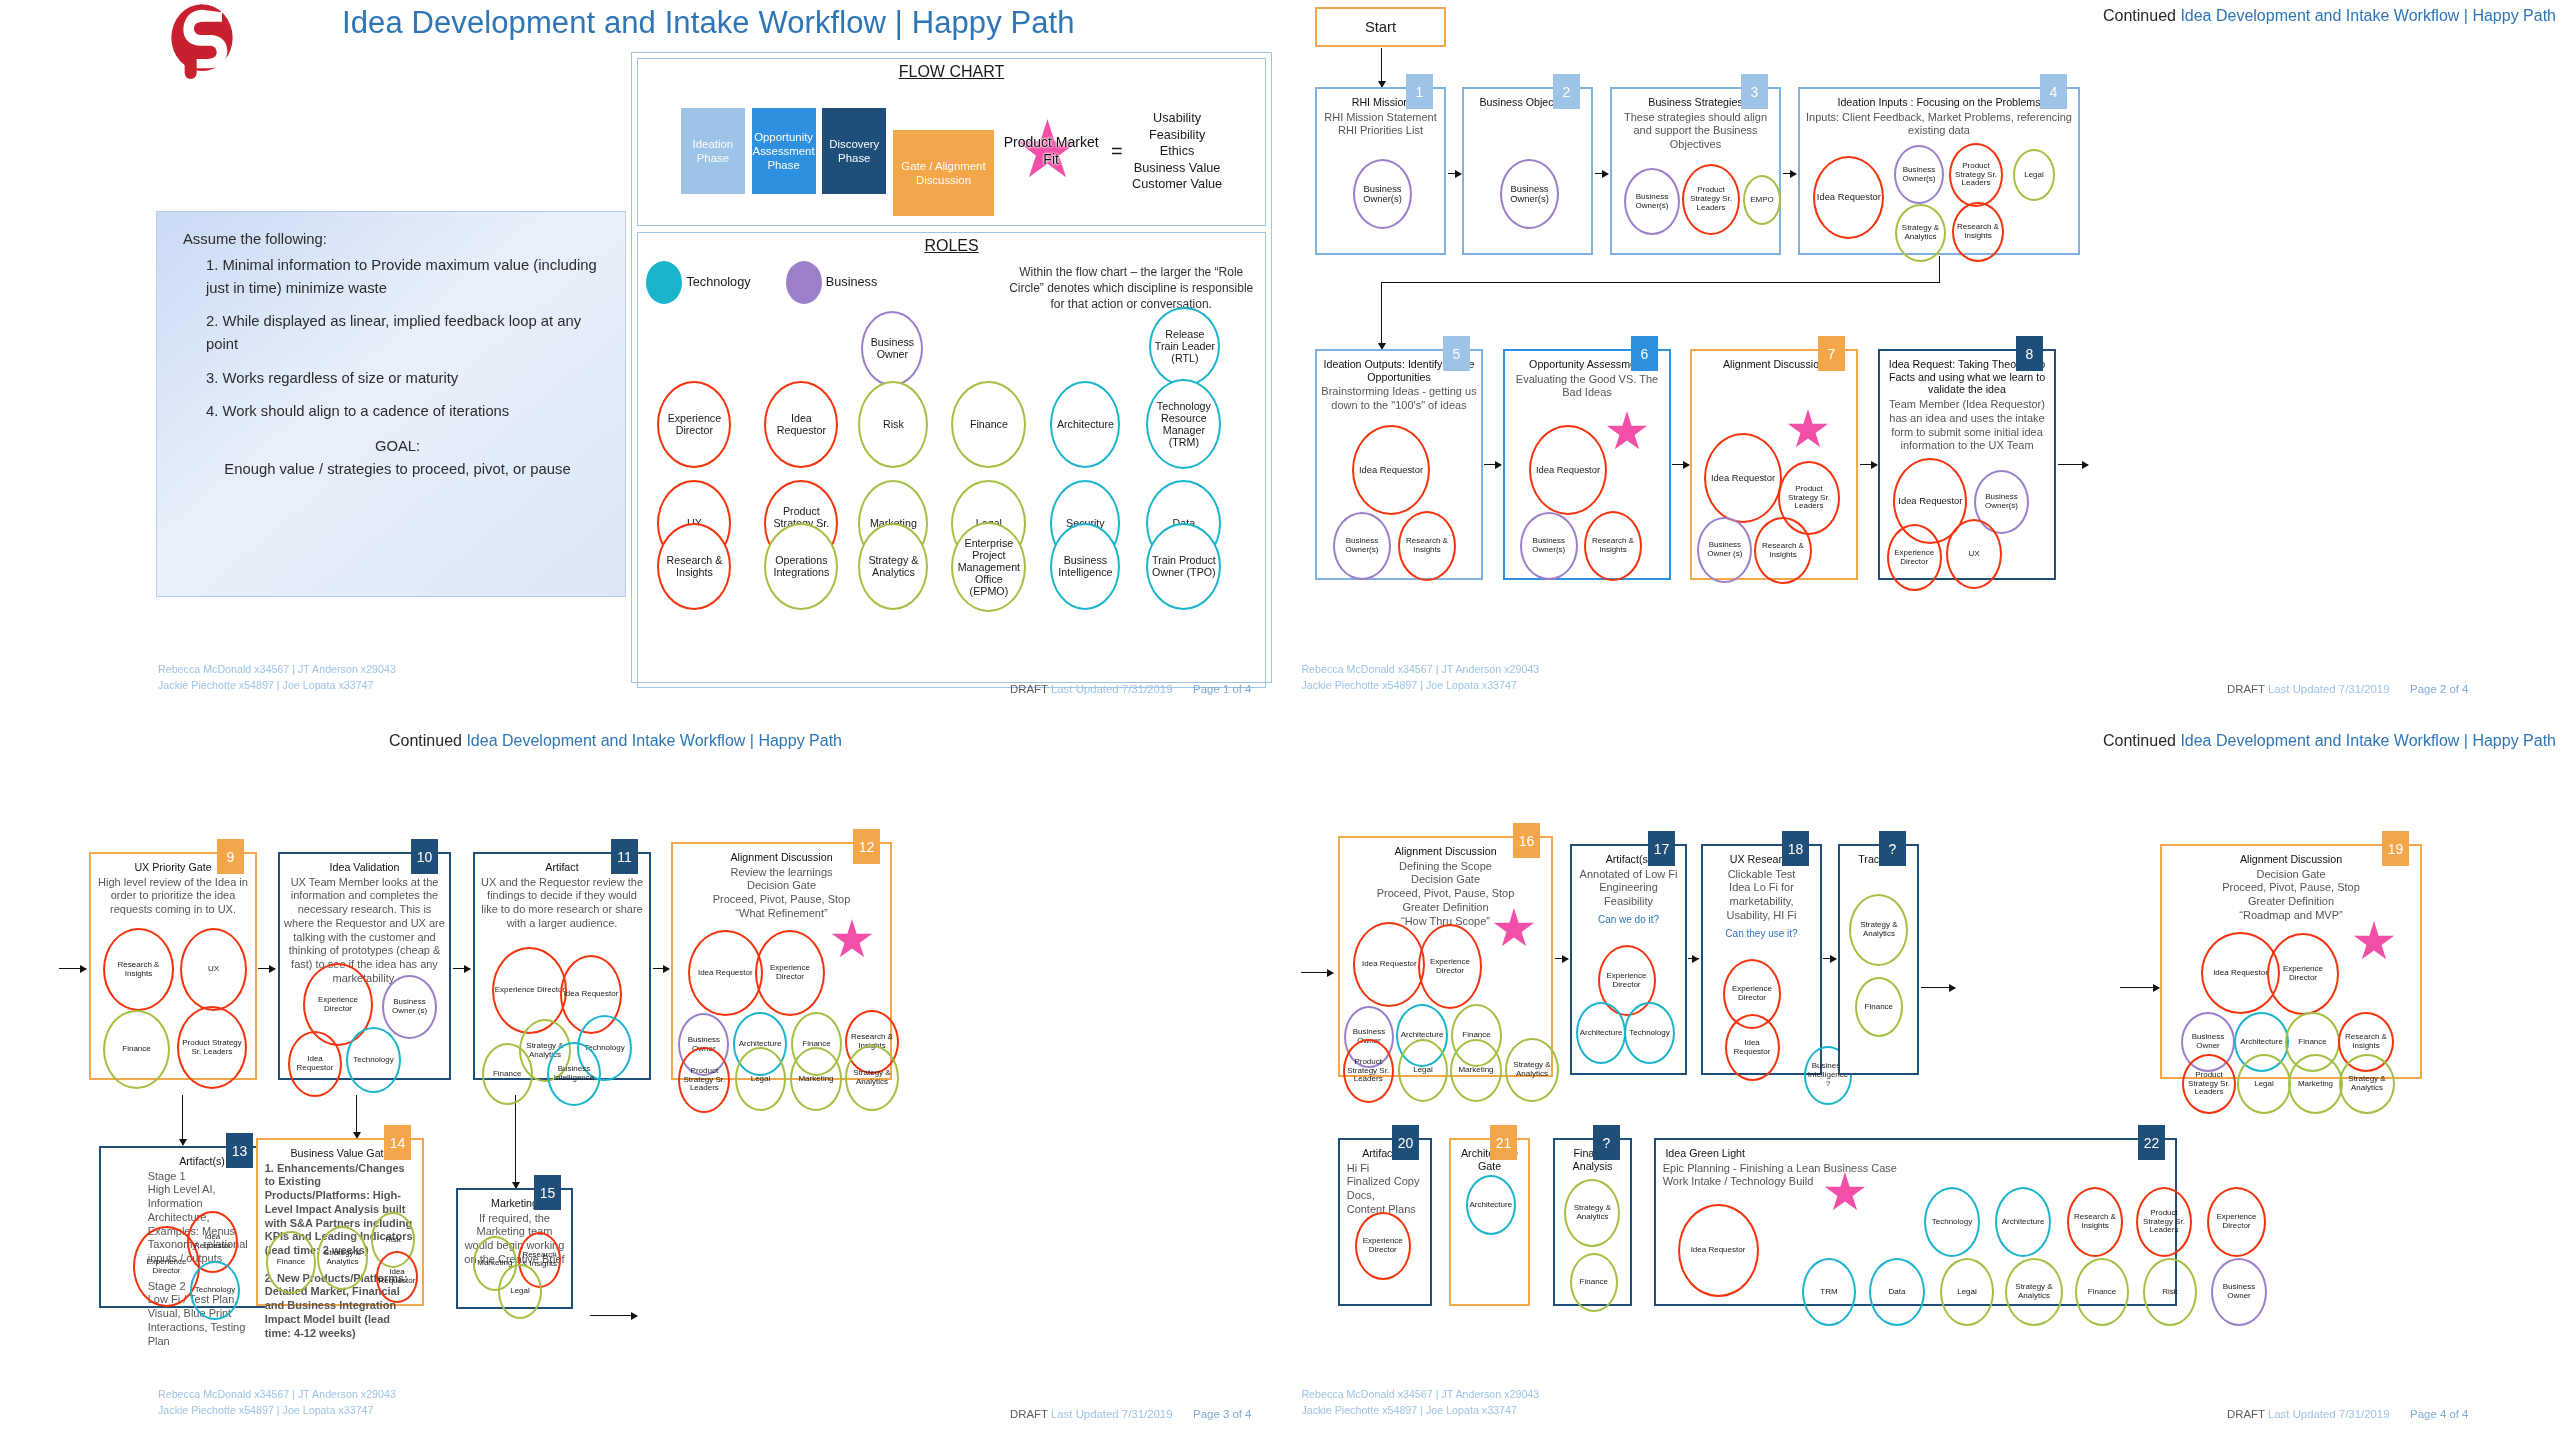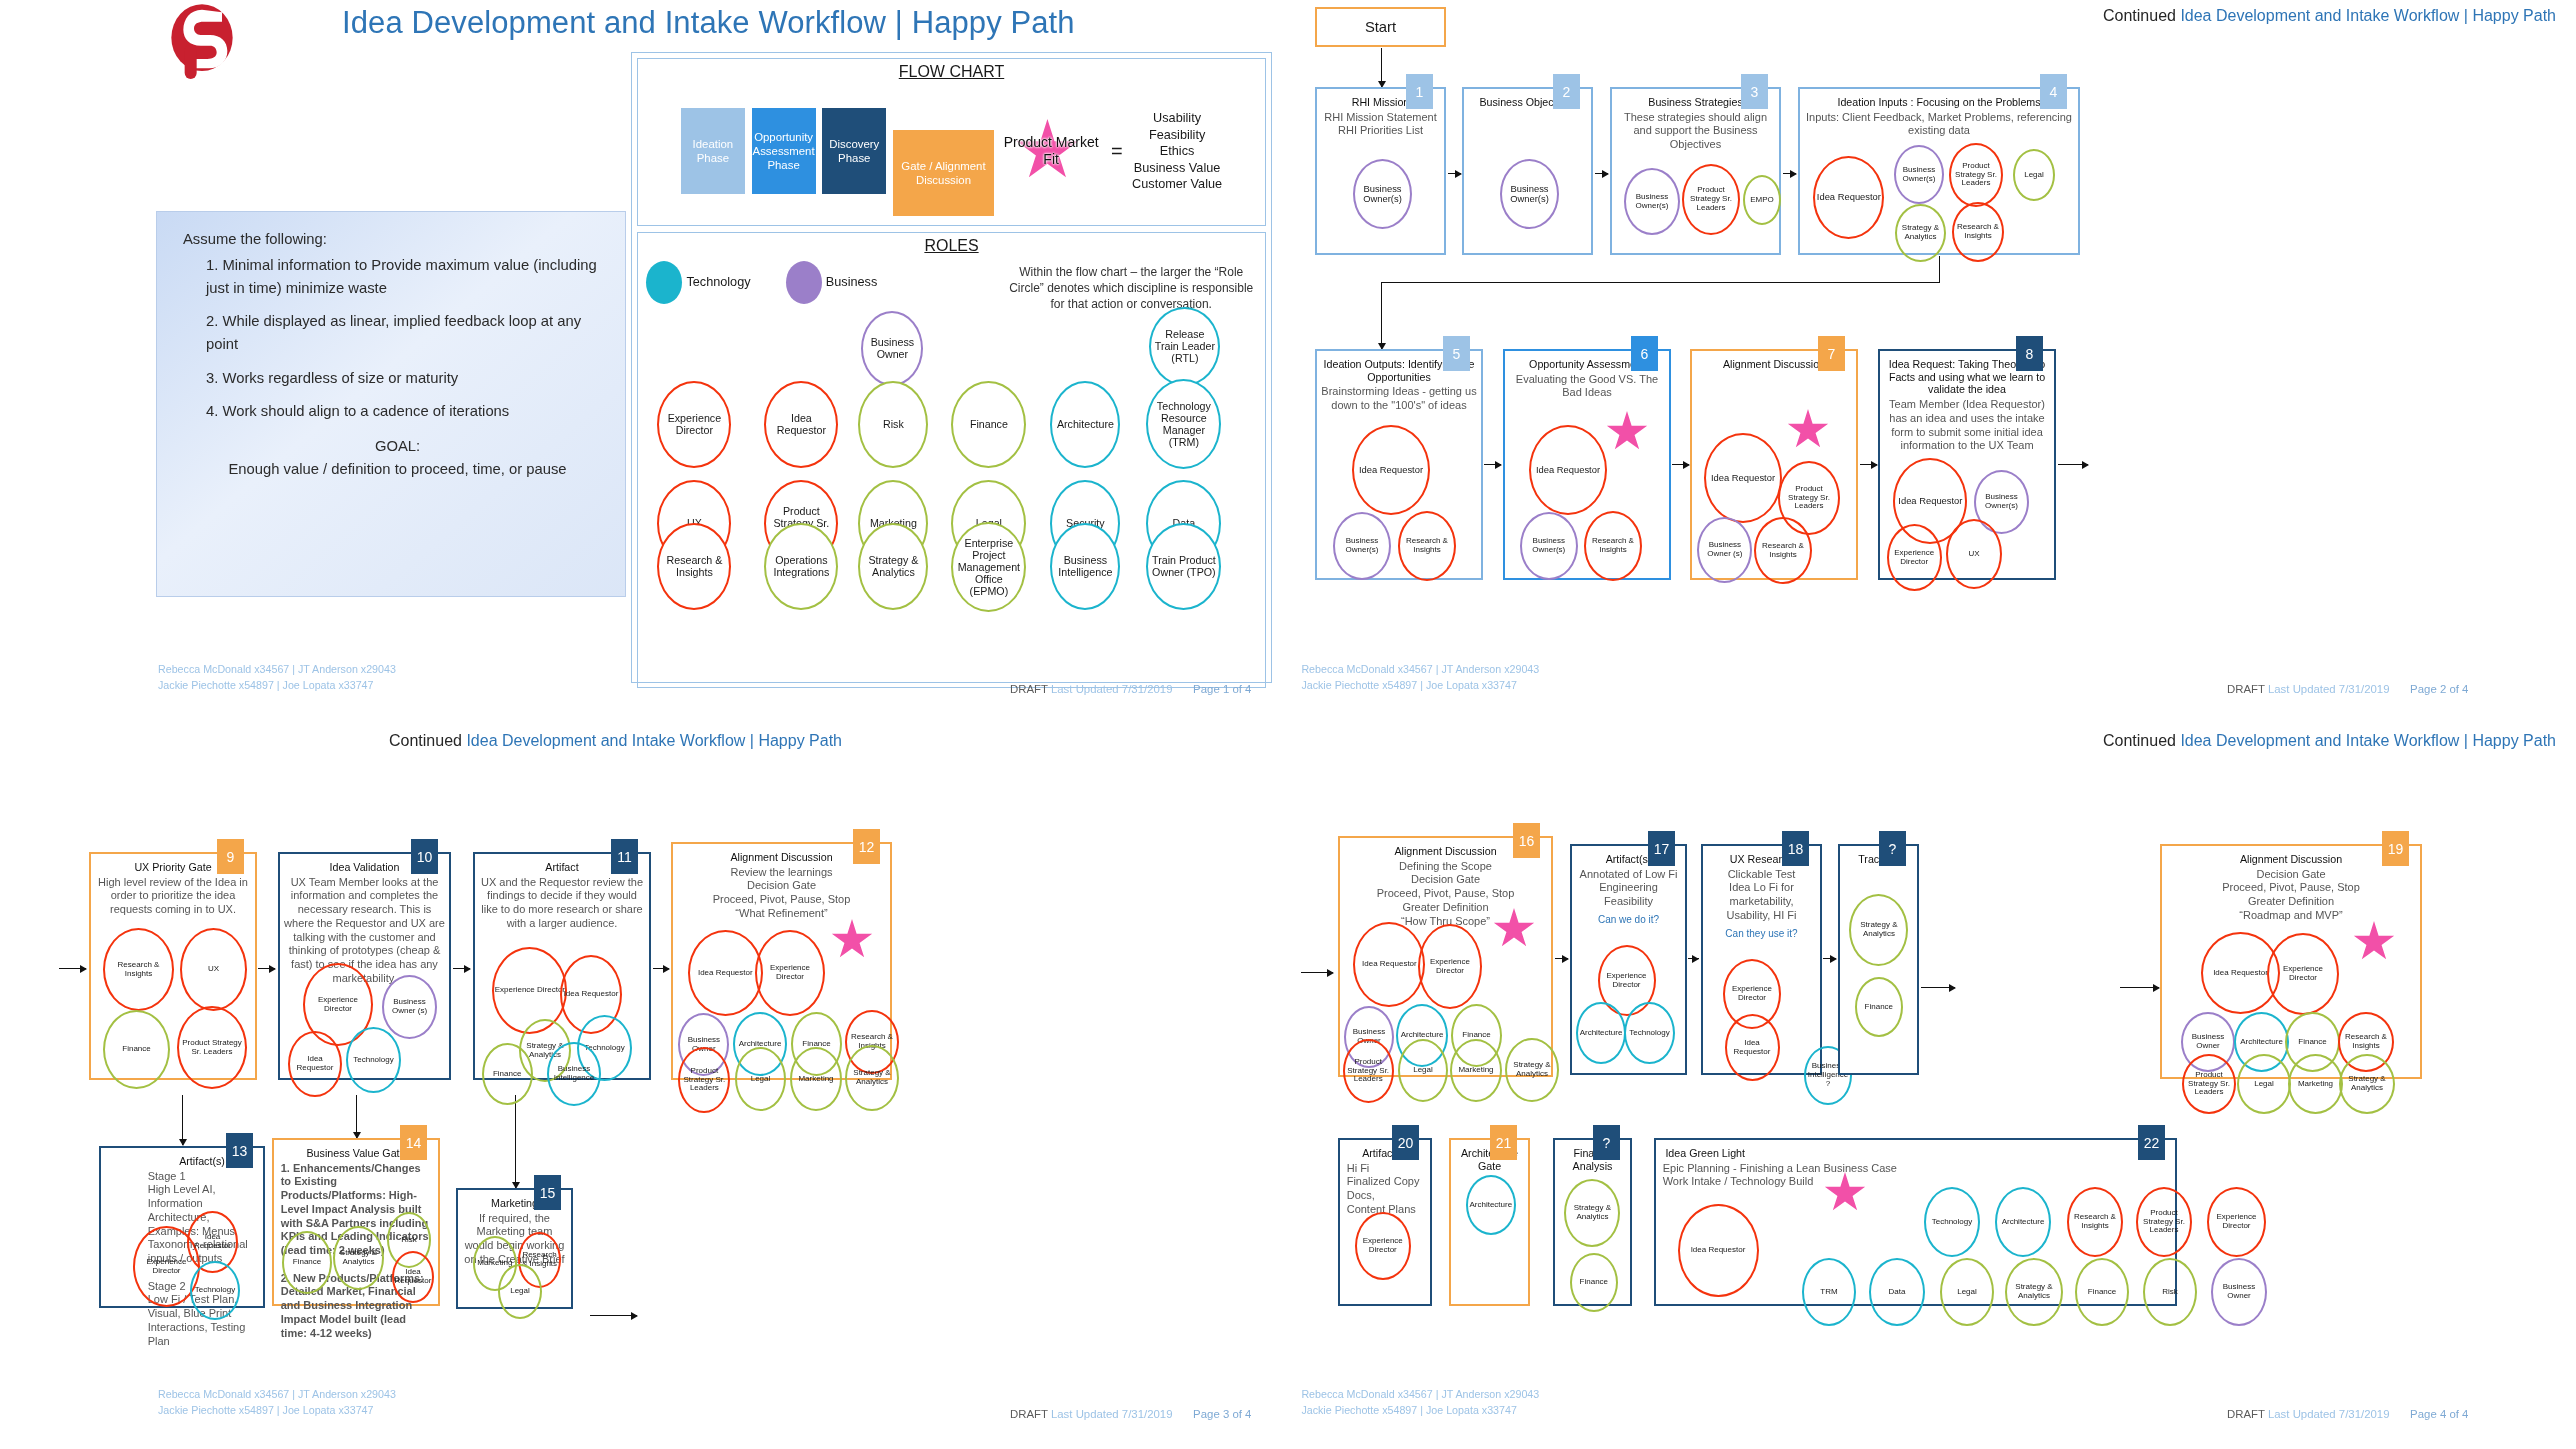--- a/index.html
+++ b/index.html
@@ -133,21 +133,21 @@
   <div class="assume-text">
     <span class="h">Assume the following:</span>
     <span class="ind">1. Minimal information to Provide maximum value (including just in time) minimize waste</span>
     <span class="sp"></span>
     <span class="ind">2. While displayed as linear, implied feedback loop at any point</span>
     <span class="sp"></span>
     <span class="ind">3. Works regardless of size or maturity</span>
     <span class="sp"></span>
     <span class="ind">4. Work should align to a cadence of iterations</span>
     <span class="goal">GOAL:</span>
-    <span style="display:block;text-align:center;">Enough value / definition to proceed, time, or pause</span>
+    <span style="display:block;text-align:center;">Enough value / strategies to proceed, pivot, or pause</span>
     <span class="sp"></span>
   </div>
 
   <div class="key-wrap">
 
     <div class="key-sec">
       <div class="key-sec-title">FLOW CHART</div>
       <div class="flow-row">
         <div class="phase ph-ideation">Ideation Phase</div>
         <div class="phase ph-opp">Opportunity Assessment Phase</div>
@@ -534,21 +534,21 @@
         <div class="circ c-red" style="left: 32px; top: 78px; width: 67px; height: 81px;">
           <span>Experience Director</span>
         </div>
         <div class="circ c-red" style="left: 86px; top: 63px; width: 51px; height: 62px;">
           <span>Idea Requestor</span>
         </div>
         <div class="circ c-teal" style="left: 89px; top: 113px; width: 50px; height: 59px;">
           <span>Technology</span>
         </div>
       </div>
-      <div class="fbox b-orange" style="left: 272px; top: 413px; width: 168px; height: 168px;">
+      <div class="fbox b-orange" style="left: 256px; top: 413px; width: 168px; height: 168px;">
         <div class="badge bg-orange" style="left: 126px;">14</div>
         <div class="ftitle">Business Value Gate</div>
         <div class="fdesc left" style="white-space: pre-line; font-weight: bold;">1. Enhancements/Changes to Existing Products/Platforms: High-Level Impact Analysis built with S&amp;A Partners including KPIs and Leading Indicators (lead time: 2 weeks)
 
 2. New Products/Platforms: Detailed Market, Financial and Business Integration Impact Model built (lead time: 4-12 weeks)</div>
         <div class="circ c-green" style="left: 8px; top: 91px; width: 50px; height: 63px;">
           <span>Finance</span>
         </div>
         <div class="circ c-green" style="left: 59px; top: 86px; width: 51px; height: 64px;">
           <span>Strategy &amp; Analytics</span>

